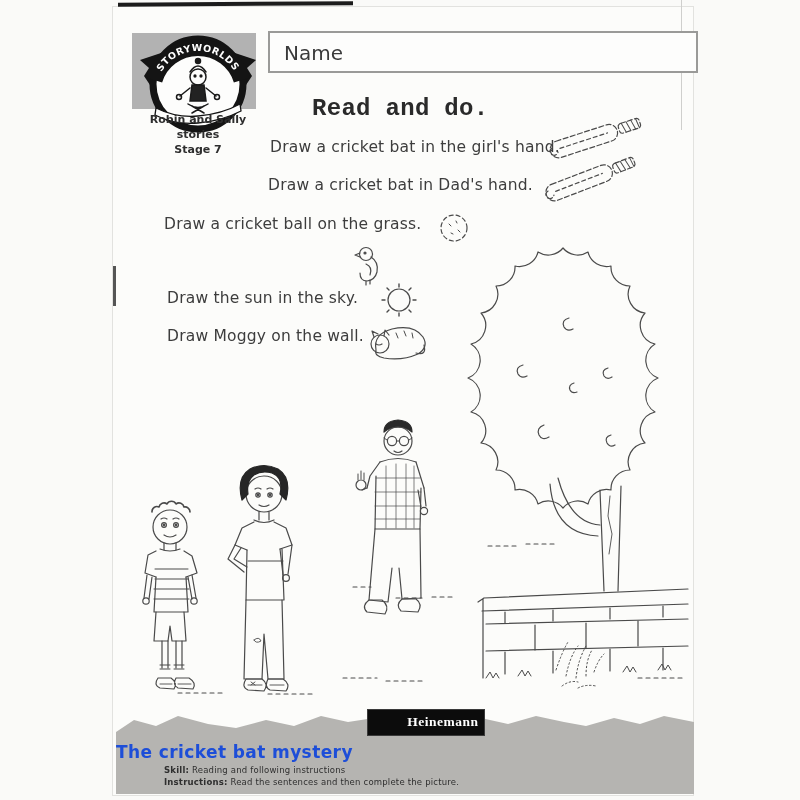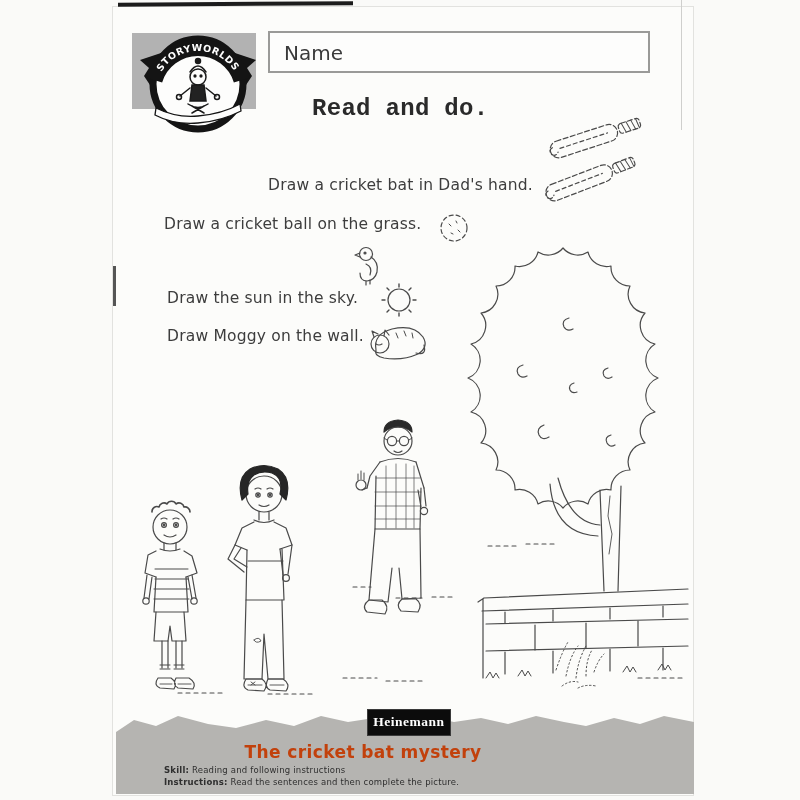--- a/index.html
+++ b/index.html
@@ -11,34 +11,34 @@
   .scan-top{position:absolute;left:118px;top:2px;width:235px;height:4px;background:#1c1c1c;transform:rotate(-.4deg);}
   .scan-left{position:absolute;left:113px;top:266px;width:3px;height:40px;background:#555;}
   .scan-right{position:absolute;left:681px;top:0;width:1px;height:130px;background:#cfcfcd;}
   
   .logo-panel{position:absolute;left:132px;top:33px;width:124px;height:76px;}
   .badge{position:absolute;left:138px;top:22px;width:120px;height:122px;}
   .logo-caption{position:absolute;left:136px;top:112px;width:124px;text-align:center;
                 font-size:11px;font-weight:700;color:#2e2e2e;line-height:15px;}
   
   .name-box{position:absolute;left:268px;top:31px;width:378px;height:38px;background:#fdfdfc;
-            border:2px solid #9a9a98;}
+            border:2px solid #9a9a98;padding-left:48px;}
   .name-label{position:absolute;left:14px;top:8px;font-size:20px;color:#3a3a3a;font-weight:500;}
   
   .heading{position:absolute;left:312px;top:95px;font-size:24px;font-weight:700;color:#2a2a2a;letter-spacing:.3px;font-family:Liberation Mono, monospace;}
   .task{position:absolute;font-size:15.5px;font-weight:500;color:#3d3d3d;letter-spacing:.2px;white-space:nowrap;}
   .icon{position:absolute;}
   .icon svg{display:block;}
   
   .footer-bar{position:absolute;left:116px;top:706px;width:578px;height:88px;}
   .publisher{position:absolute;left:367px;top:709px;width:82px;height:25px;background:#0c0c0c;
              border:1px solid #3a3a3a;color:#ffffff;text-align:center;line-height:24px;
-             font-family:"Liberation Serif","DejaVu Serif",serif;font-size:13.5px;font-weight:700;letter-spacing:.5px;}
-  .footer-title{position:absolute;left:116px;top:742px;width:494px;text-align:center;
-                font-size:17px;font-weight:700;color:#c2410c;letter-spacing:.4px;}
+             font-family:"Liberation Serif","DejaVu Serif",serif;font-size:13.5px;font-weight:700;letter-spacing:.5px;padding-left:34px;}
+  .footer-title{position:absolute;left:116px;top:742px;width:494px;
+                font-size:17px;font-weight:700;color:#1d4ed8;letter-spacing:.4px;}
   .footer-small{position:absolute;left:164px;font-size:8.5px;color:#2f2f2f;letter-spacing:.2px;}
   .footer-small b{font-weight:700;}
   .sk{top:765px;text-align:center;} .ins{top:777px;}
   .lineart{stroke:#4a4a4a;stroke-width:1.2;fill:none;stroke-linecap:round;stroke-linejoin:round;}
 </style>
 </head>
 <body>
 
 <div class="canvas">
   <div class="page"></div>
@@ -62,27 +62,33 @@
       <circle cx="57" cy="54" r="0.9" fill="#1a1a1a"></circle>
         <circle cx="63" cy="54" r="0.9" fill="#1a1a1a"></circle>
       <path d="M54,63 L66,63 L68,79 L52,79 Z" fill="#222222"></path>
       <path d="M52,66 L42,74 M68,66 L78,74"></path>
       <circle cx="41" cy="75" r="2.5"></circle>
         <circle cx="79" cy="75" r="2.5"></circle>
       <path d="M50,82 Q60,89 70,82 M54,84 L66,91 M66,84 L54,91"></path>
     </g>
     <path d="M18,86 Q38,96 60,94 Q84,92 102,82 L103,89 Q84,99 60,101 Q36,103 17,93 Z" fill="#fdfdfc" stroke="#141414" stroke-width="1.3"></path>
   </svg>
+  <div class="logo-caption">
+    <div>Robin and Sally</div>
+    <div>stories</div>
+    <div>Stage 7</div>
+  </div>
 
   <div class="name-box">
     <span class="name-label">Name</span>
   </div>
 
   <div class="heading">Read and do.</div>
 
+  <div class="task" style="left:270px;top:138px">Draw a cricket bat in the girl's hand.</div>
   <div class="task" style="left:268px;top:176px">Draw a cricket bat in Dad's hand.</div>
   <div class="task" style="left:164px;top:215px">Draw a cricket ball on the grass.</div>
   <div class="task" style="left:167px;top:289px">Draw the sun in the sky.</div>
   <div class="task" style="left:167px;top:327px">Draw Moggy on the wall.</div>
 
   <div class="icon" style="left:540px;top:106px">
     <svg width="118" height="58" viewBox="0 0 118 58">
       <g class="lineart" transform="rotate(-18 58 30)" stroke-dasharray="5,2.5">
         <rect x="8" y="22" width="70" height="17" rx="8.5"></rect>
         <path d="M18,30 h50" stroke-dasharray="4,3"></path>

